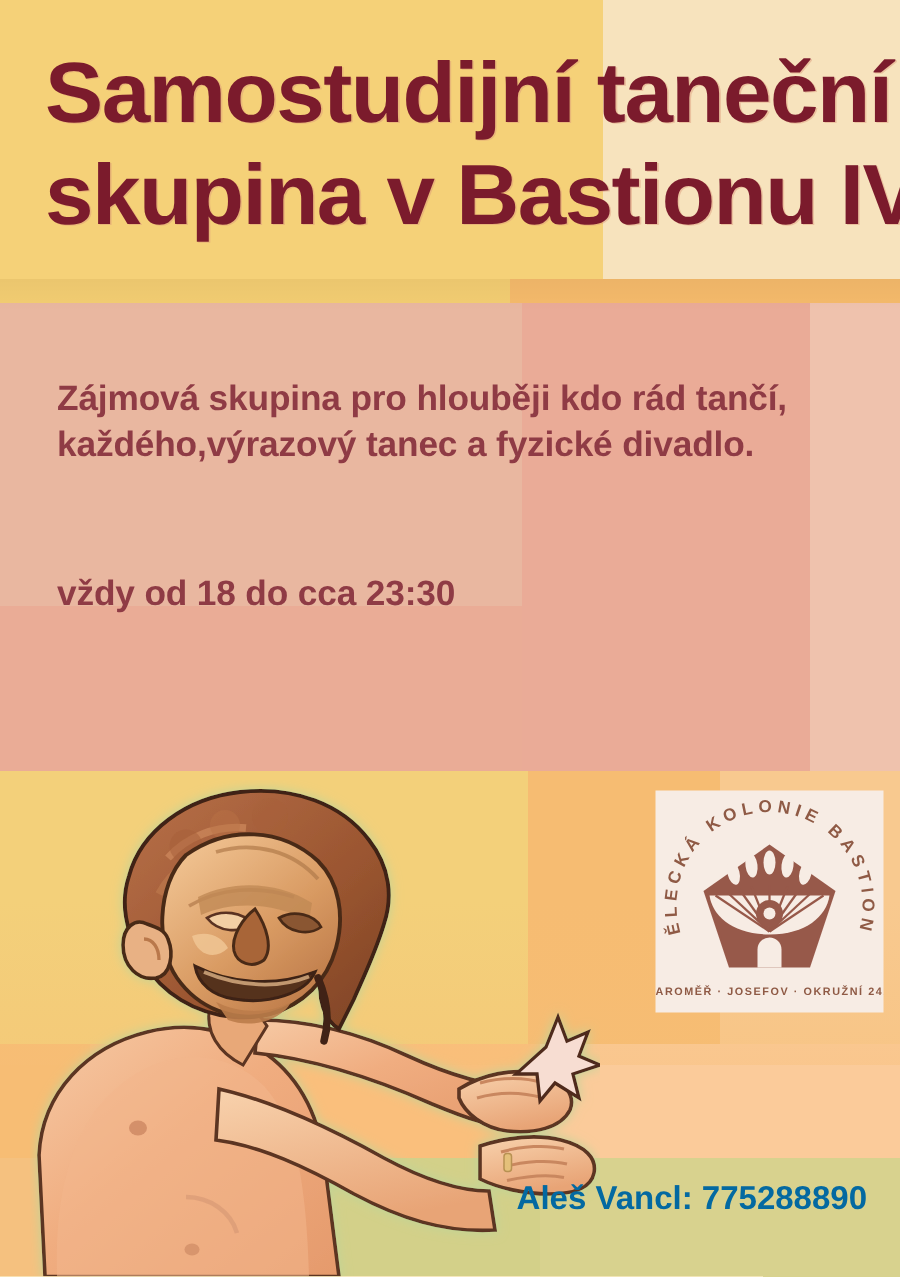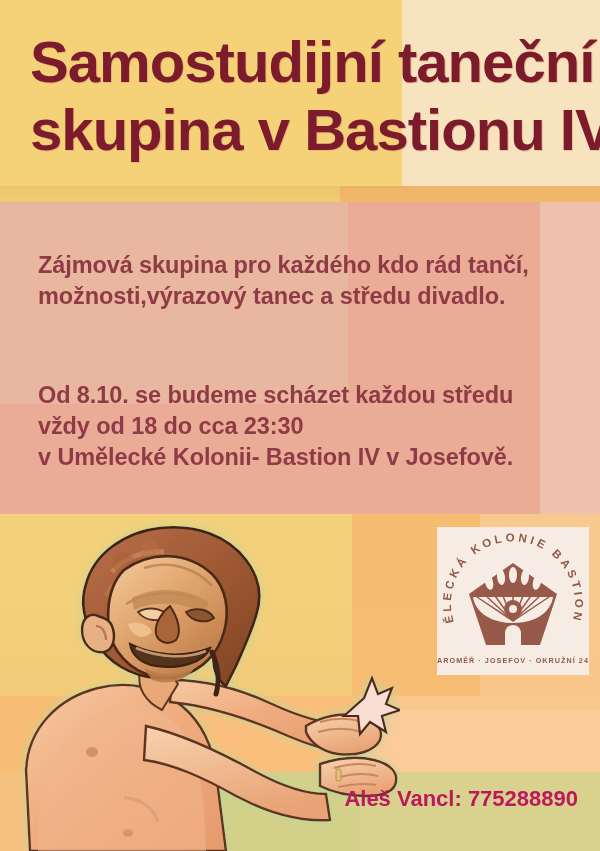--- a/index.html
+++ b/index.html
@@ -80,21 +80,21 @@
     position:absolute;left:437px;top:527px;width:152px;height:148px;
     background:#f7ece4;
   }
   #logo-badge svg{display:block;}
 
   
   #contact{
     position:absolute;left:0;top:786px;width:578px;
     text-align:right;
     font-size:22px;font-weight:bold;
-    color:#be185d;
+    color:#0369a1;
     letter-spacing:0px;
   }
 </style>
 </head>
 <body>
 
 <div id="poster">
 
   <div class="bg bg-top-yellow"></div>
   <div class="bg bg-top-cream"></div>
@@ -119,28 +119,26 @@
 
   <div class="bg bg-overlay-1"></div>
   <div class="bg bg-overlay-2"></div>
 
   <div class="title-wrap">
     <div class="title-line l1">Samostudijní taneční</div>
     <div class="title-line l2">skupina v Bastionu IV</div>
   </div>
 
   <div class="body-block" id="para1">
-    <p class="p-para">Zájmová skupina pro každého kdo rád tančí,</p>
-    <p class="p-para">možnosti,výrazový tanec a středu divadlo.</p>
+    <p class="p-para">Zájmová skupina pro hlouběji kdo rád tančí,</p>
+    <p class="p-para">každého,výrazový tanec a fyzické divadlo.</p>
   </div>
 
   <div class="body-block" id="para2">
-    <p class="p-para">Od 8.10. se budeme scházet každou středu</p>
     <p class="p-para">vždy od 18 do cca 23:30</p>
-    <p class="p-para">v Umělecké Kolonii- Bastion IV v Josefově.</p>
   </div>
 
   <div id="figure">
     <svg width="380" height="331" viewBox="0 0 380 331" xmlns="http://www.w3.org/2000/svg">
       <defs>
         <linearGradient id="skin" x1="0" y1="0" x2="1" y2="1">
           <stop offset="0%" stop-color="#f6c9a4"></stop>
           <stop offset="45%" stop-color="#f0ad80"></stop>
           <stop offset="100%" stop-color="#e59a6c"></stop>
         </linearGradient>

